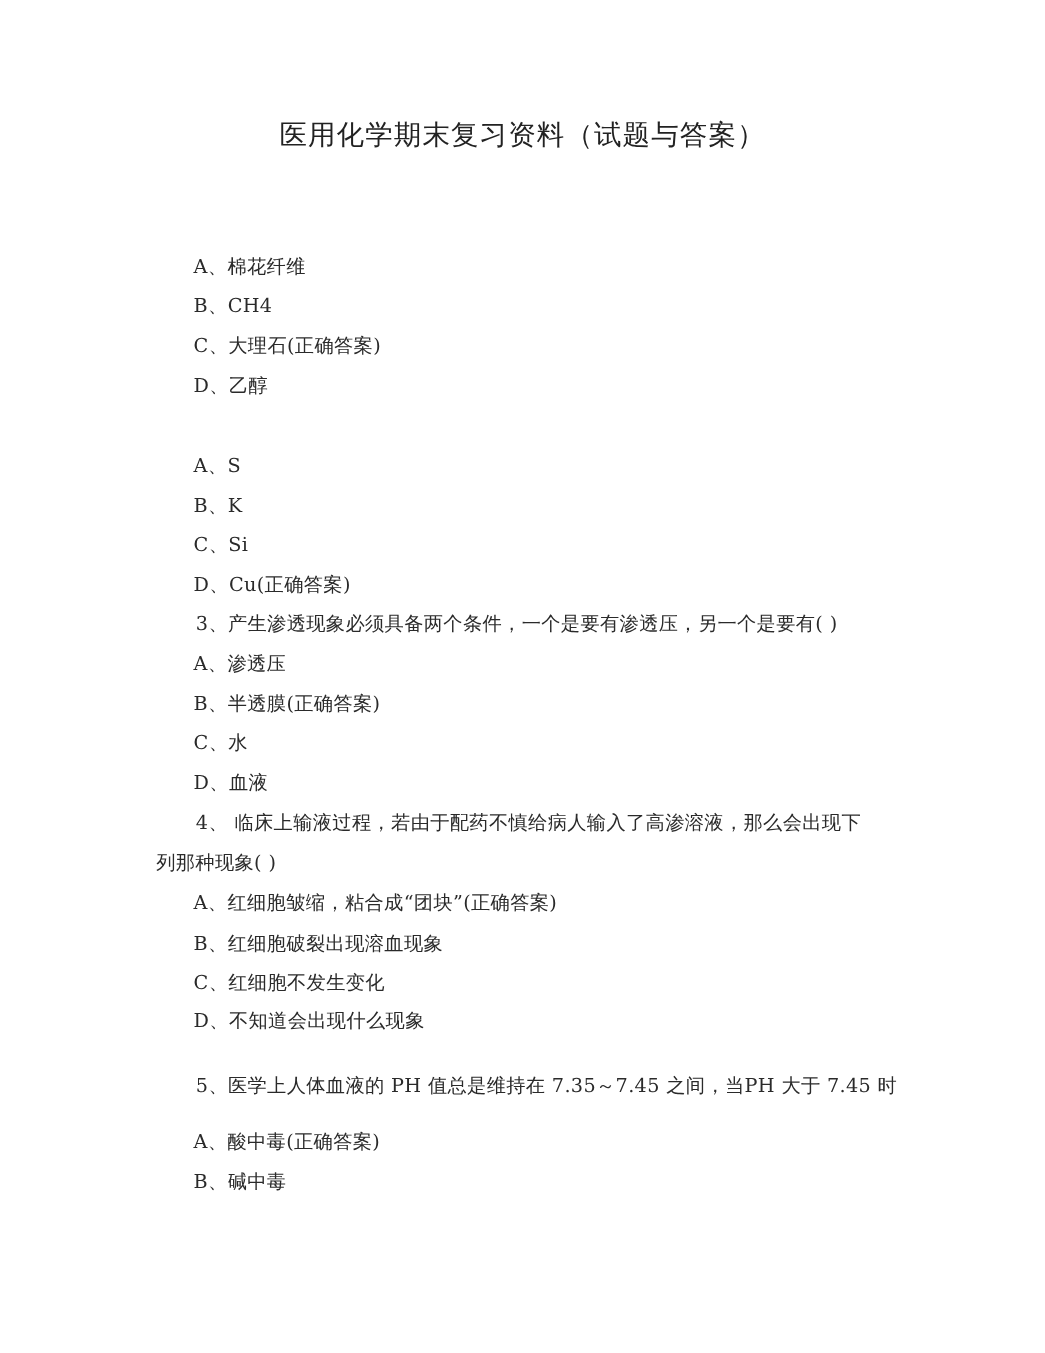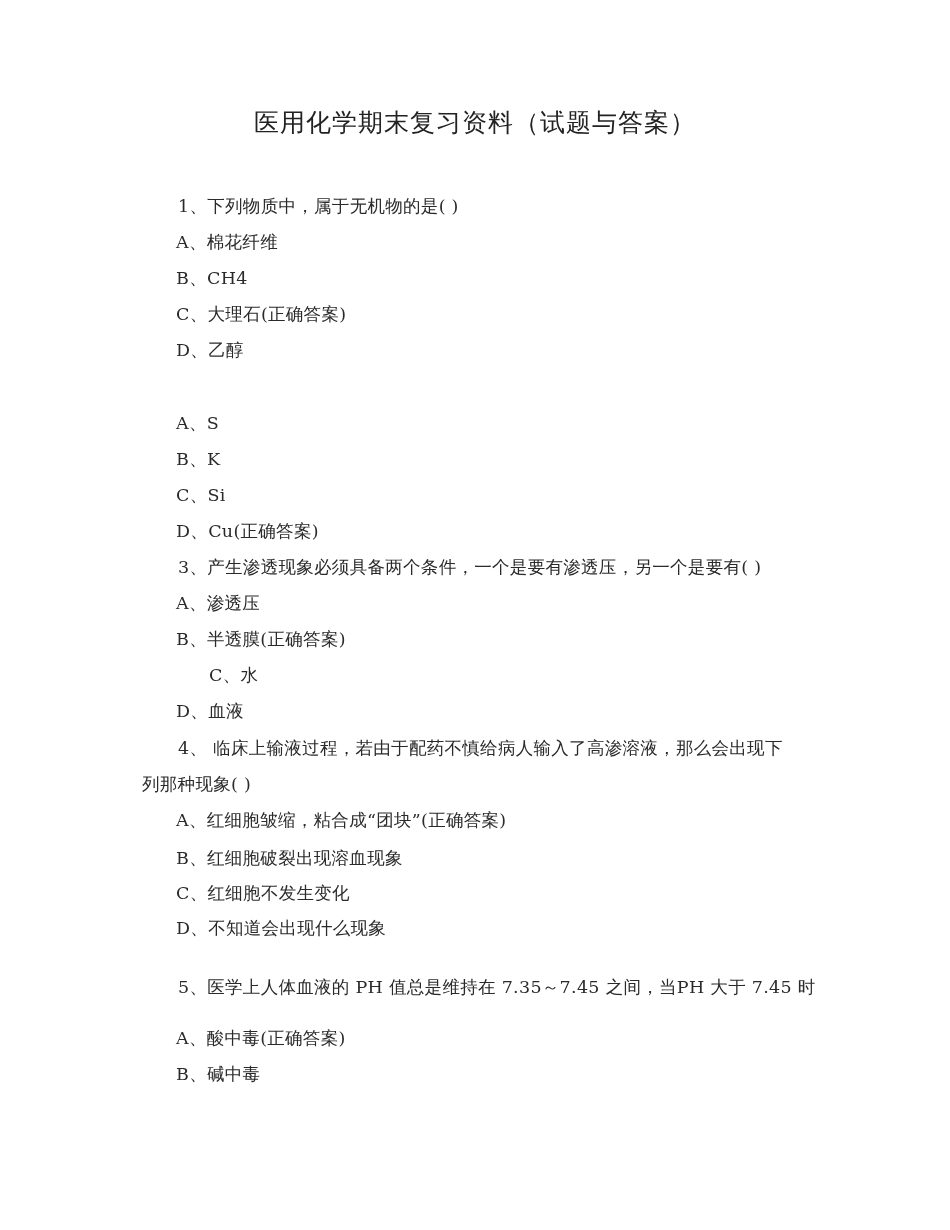--- a/index.html
+++ b/index.html
@@ -43,35 +43,34 @@
     .opt { left: 176px; }
     .cont { left: 142px; }
   </style>
 </head>
 <body>
 
 <div class="page">
 
   <div class="title">医用化学期末复习资料（试题与答案）</div>
 
-  <div class="line q" style="top:194px;">1、下列物质中，属于无机物的是( )</div>
   <div class="line opt" style="top:230px;">A、棉花纤维</div>
   <div class="line opt" style="top:266px;">B、CH4</div>
   <div class="line opt" style="top:302px;">C、大理石(正确答案)</div>
   <div class="line opt" style="top:338px;">D、乙醇</div>
 
   <div class="line opt" style="top:411px;">A、S</div>
   <div class="line opt" style="top:447px;">B、K</div>
   <div class="line opt" style="top:483px;">C、Si</div>
   <div class="line opt" style="top:519px;">D、Cu(正确答案)</div>
 
   <div class="line q" style="top:555px;">3、产生渗透现象必须具备两个条件，一个是要有渗透压，另一个是要有( )</div>
   <div class="line opt" style="top:591px;">A、渗透压</div>
   <div class="line opt" style="top:627px;">B、半透膜(正确答案)</div>
-  <div class="line opt" style="top:663px;margin-left:33px;">C、水</div>
+  <div class="line opt" style="top:663px;">C、水</div>
   <div class="line opt" style="top:699px;">D、血液</div>
 
   <div class="line q" style="top:736px;">4、 临床上输液过程，若由于配药不慎给病人输入了高渗溶液，那么会出现下</div>
   <div class="line cont" style="top:772px;">列那种现象( )</div>
   <div class="line opt" style="top:846px;">B、红细胞破裂出现溶血现象</div>
   <div class="line opt" style="top:808px;">A、红细胞皱缩，粘合成“团块”(正确答案)</div>
   <div class="line opt" style="top:881px;">C、红细胞不发生变化</div>
   <div class="line opt" style="top:916px;">D、不知道会出现什么现象</div>
 
   <div class="line q" style="top:955px;margin-top:20px;">5、医学上人体血液的 PH 值总是维持在 7.35～7.45 之间，当PH 大于 7.45 时</div>

